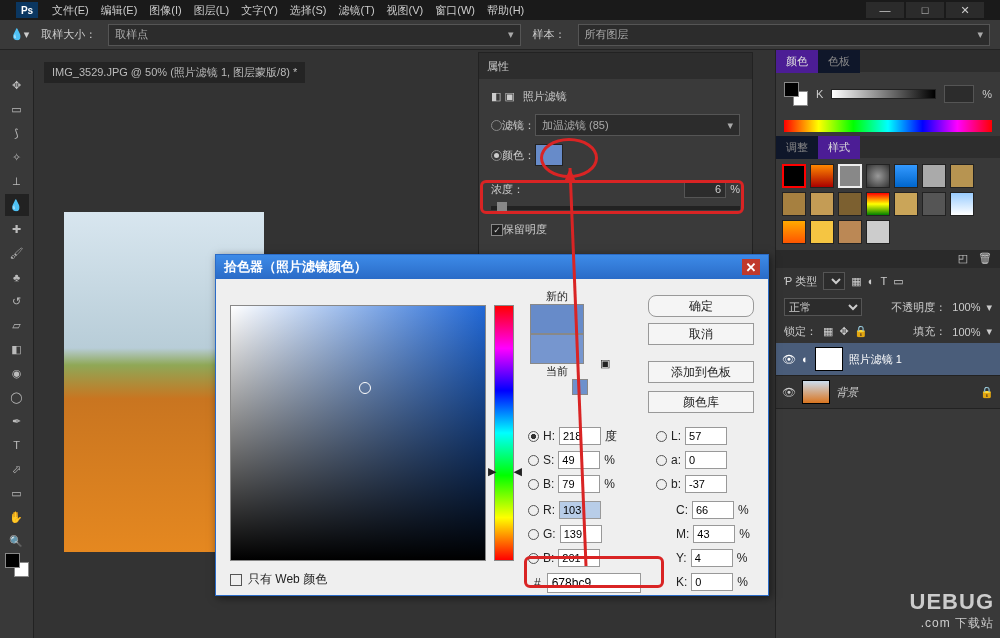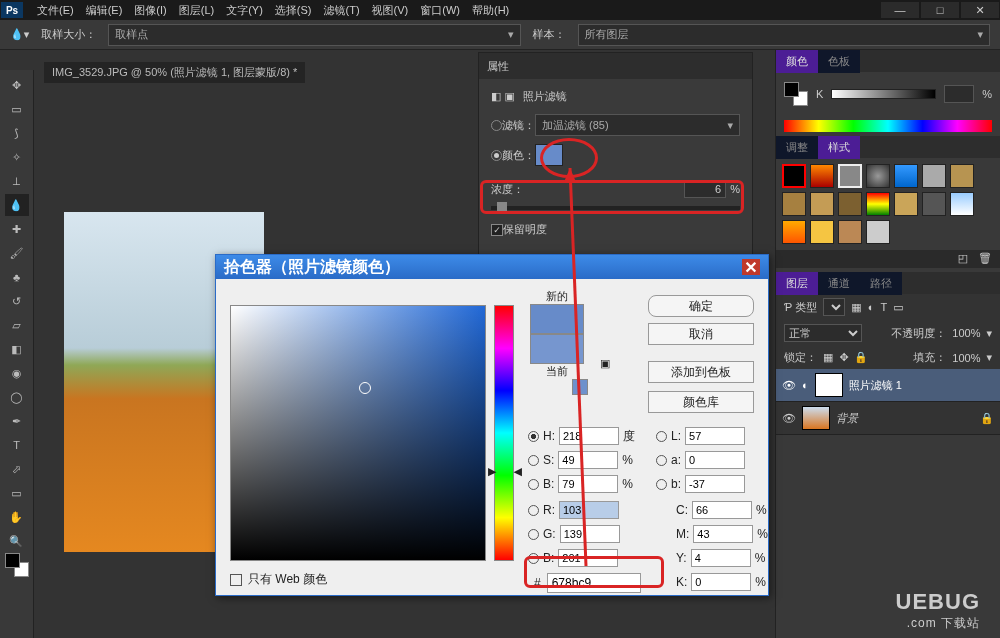--- a/index.html
+++ b/index.html
@@ -1,19 +1,19 @@
 <!DOCTYPE html>
 <html><head>
 <meta charset="utf-8">
 <style>
 * { margin: 0; padding: 0; box-sizing: border-box; font-family: "Microsoft YaHei", Arial, sans-serif; }
 body { width: 1000px; height: 638px; background: #333333; overflow: hidden; position: relative; color: #ccc; font-size: 11px; }
 
 
-.titlebar { height: 20px; background: #1a1a1a; display: flex; align-items: center; padding: 0 1px; }
+.titlebar { height: 20px; background: #1a1a1a; display: flex; align-items: center; padding: 0 16px; }
 .titlebar .logo { width: 22px; height: 16px; background: #0b3761; color: #fff; font-weight: bold; font-size: 10px; display: flex; align-items: center; justify-content: center; margin-right: 10px; }
 .titlebar .menus { display: flex; gap: 4px; }
 .titlebar .menuitem { padding: 2px 4px; cursor: pointer; }
 .titlebar .right-ctrls { margin-left: auto; display: flex; gap: 2px; }
 .titlebar .right-ctrls > div { width: 38px; height: 16px; background: #2b2b2b; display: flex; align-items: center; justify-content: center; }
 
 
 .optionsbar { height: 30px; background: #393939; display: flex; align-items: center; padding: 0 10px; gap: 12px; border-bottom: 1px solid #222; }
 .doctab { padding: 3px 8px; background: #242424; font-size: 11px; color: #bbb; }
 
@@ -52,52 +52,52 @@
 .checkbox { width: 12px; height: 12px; border: 1px solid #888; background: #222; display: inline-flex; align-items: center; justify-content: center; }
 .checkbox.checked::after { content: "✓"; font-size: 9px; color: #ccc; }
 
 
 .red-oval { position: absolute; border: 3px solid #d92424; border-radius: 50%; pointer-events: none; z-index: 6; }
 .red-rect { position: absolute; border: 3px solid #d92424; border-radius: 6px; pointer-events: none; z-index: 6; }
 .red-arrow { position: absolute; z-index: 6; pointer-events: none; }
 
 
 .picker { position: absolute; left: 215px; top: 254px; width: 554px; height: 342px; background: #e8e8e8; border: 1px solid #2a6bc7; z-index: 5; box-shadow: 2px 2px 8px rgba(0,0,0,0.5);}
-.picker-title { height: 24px; background: linear-gradient(#3d8be8, #2a6bc7); color: #fff; display: flex; align-items: center; padding: 0 8px; font-size: 16px; font-weight: bold; justify-content: space-between;}
+.picker-title { height: 24px; background: linear-gradient(#3d8be8, #2a6bc7); color: #fff; display: flex; align-items: center; padding: 0 8px; font-size: 13px; font-weight: bold; justify-content: space-between;}
 .picker-title .close { width: 18px; height: 16px; background: #c0392b; display: flex; align-items: center; justify-content: center; }
 .picker-body { position: relative; height: calc(100% - 24px); background: #efefef; color: #222; }
 .sv-square { position: absolute; left: 14px; top: 26px; width: 256px; height: 256px; background: linear-gradient(to bottom, transparent, #000), linear-gradient(to right, #fff, #2168d6); border: 1px solid #888; }
 .sv-cursor { position: absolute; width: 12px; height: 12px; border: 1px solid #fff; border-radius: 50%; }
 .hue-strip { position: absolute; left: 278px; top: 26px; width: 20px; height: 256px; background: linear-gradient(to bottom, red, magenta, blue, cyan, lime, yellow, red); border: 1px solid #888; }
 .hue-arrows { position: absolute; left: 272px; width: 34px; height: 10px; display:flex; justify-content: space-between;}
 .newcurrent { position: absolute; left: 314px; top: 12px; text-align: center; font-size: 11px; }
 .nc-swatch { width: 54px; height: 30px; border: 1px solid #888; }
 .picker-btn { position: absolute; width: 106px; height: 22px; border: 1px solid #999; background: #f5f5f5; font-size: 12px; text-align: center; line-height: 20px; }
 .field-row { position: absolute; display: flex; align-items: center; gap: 4px; font-size: 12px; }
 .field-row .rd { width: 11px; height: 11px; border: 1px solid #555; border-radius: 50%; }
 .field-row .rd.sel { background: radial-gradient(#333 0 40%, transparent 45%); }
-.field-row input { width: 60px; height: 18px; border: 1px solid #999; font-size: 11px; padding: 0 3px; }
+.field-row input { width: 42px; height: 18px; border: 1px solid #999; font-size: 11px; padding: 0 3px; }
 .hex-row { position: absolute; display: flex; align-items: center; gap: 6px; font-size: 12px;}
 .hex-row input { width: 94px; height: 20px; border: 1px solid #999; padding: 0 4px; font-size: 12px; }
 .web-check { position: absolute; left: 14px; top: 292px; display: flex; align-items: center; gap: 6px; font-size: 12px; }
 .web-check .cb { width: 12px; height: 12px; border: 1px solid #555; }
 
 
 .layers-panel .row { display: flex; align-items: center; padding: 4px 6px; gap: 6px; background: #333; border-bottom: 1px solid #222;}
 .layers-panel .row.active { background: #4a5d7a; color: #fff; }
 .eye { width: 14px; }
 .thumb { width: 28px; height: 24px; background: #ccc; border: 1px solid #000; }
 .panel-small-row { display: flex; align-items: center; padding: 4px 8px; gap: 6px; background: #333;}
 .panel-small-row select { background: #2c2c2c; color: #ccc; border: 1px solid #555; height: 18px; font-size: 11px;}
 
 .fg-bg { position: relative; width: 24px; height: 24px; }
 .fg-bg .fg { position: absolute; width: 15px; height: 15px; background: #000; border: 1px solid #888; left: 0; top: 0; }
 .fg-bg .bg { position: absolute; width: 15px; height: 15px; background: #fff; border: 1px solid #888; right: 0; bottom: 0; }
 
-.watermark { position: absolute; right: 20px; bottom: 6px; color: #ddd; font-size: 22px; font-weight: bold; letter-spacing: 1px; opacity: 0.9; margin-left: 16px;}
+.watermark { position: absolute; right: 6px; bottom: 6px; color: #ddd; font-size: 22px; font-weight: bold; letter-spacing: 1px; opacity: 0.9; margin-left: 16px;}
 .watermark small { font-size: 12px; font-weight: normal; display: block; text-align: right; }
 </style>
 </head>
 <body>
 
 <div class="titlebar">
   <div class="logo">Ps</div>
   <div class="menus">
     <span class="menuitem">文件(E)</span>
     <span class="menuitem">编辑(E)</span>
@@ -247,25 +247,20 @@
     <div class="swatch" style="background:linear-gradient(#fa0,#f50)"></div>
     <div class="swatch" style="background:#f5c542"></div>
     <div class="swatch" style="background:#b85"></div>
     <div class="swatch" style="background:#ccc"></div>
   </div>
   <div style="height:18px;background:#2a2a2a;display:flex;justify-content:flex-end;padding:2px 8px;gap:10px;">
     <span>◰</span>
     <span>🗑</span>
   </div>
 
-  <div class="panel-header" style="margin-top:4px;">
-    <span class="panel-tab">图层</span>
-    <span class="panel-tab dim">通道</span>
-    <span class="panel-tab dim">路径</span>
-  </div>
   <div class="layers-panel">
     <div class="panel-small-row">
       <span>Ƥ 类型</span>
       <select></select>
       <span>▦</span>
       <span>◐</span>
       <span>T</span>
       <span>▭</span>
     </div>
     <div class="panel-small-row">

